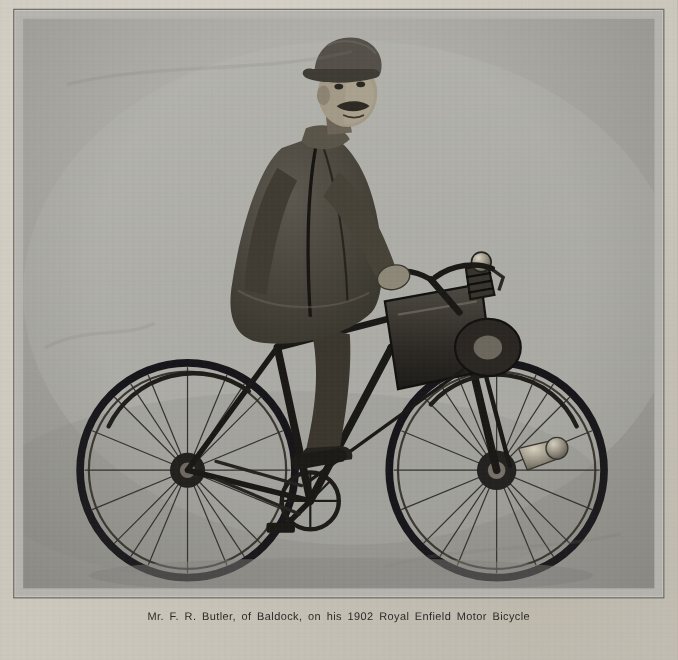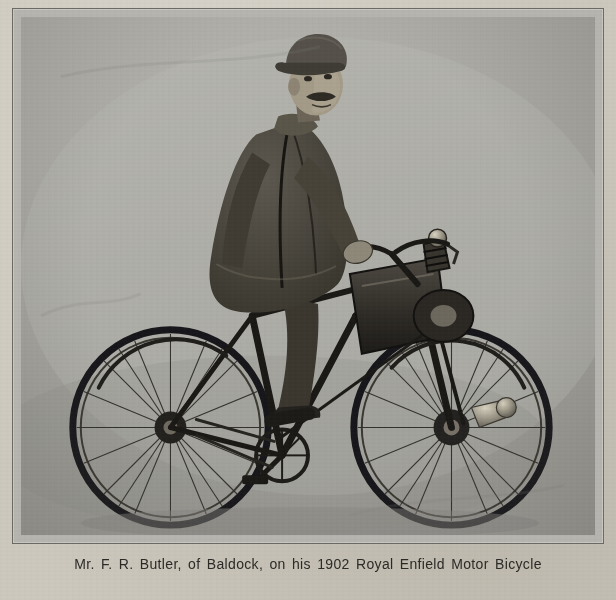--- a/index.html
+++ b/index.html
@@ -62,21 +62,21 @@
   .photo svg { display: block; width: 100%; height: 100%; }
 
   
   .caption {
     position: absolute;
     left: 0;
     right: 0;
     top: 556px;
     text-align: center;
     font-family: "Liberation Sans", sans-serif;
-    font-size: 14px;
+    font-size: 10px;
     letter-spacing: .35px;
     color: #2b2a27;
     word-spacing: 2px;
   }
 
   
   .vignette {
     position: absolute;
     inset: 0;
     pointer-events: none;

